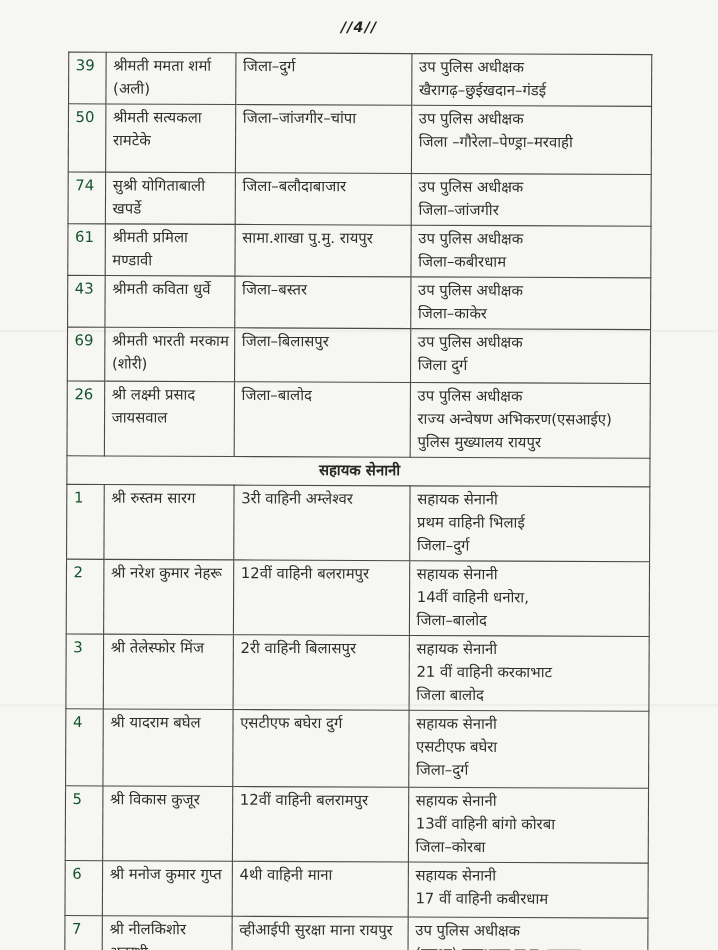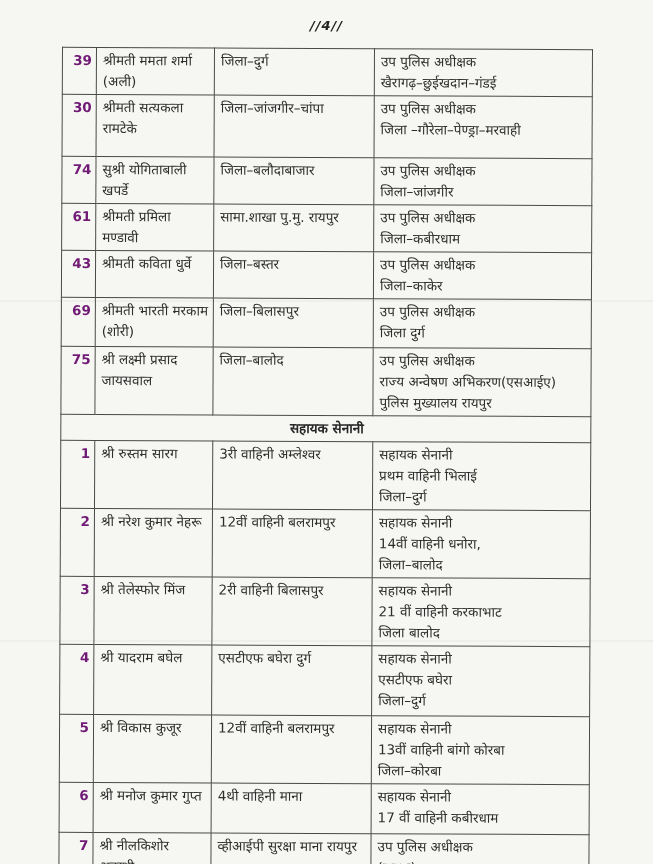--- a/index.html
+++ b/index.html
@@ -50,24 +50,23 @@
     border: 1.4px solid #4a4a46;
     vertical-align: top;
     padding: 2px 4px 2px 6px;
     font-size: 13.5px;
     line-height: 21px;
     white-space: pre-line;
     overflow: hidden;
   }
   td.sno {
     font-size: 13px;
-    font-weight: 700;
+    font-weight: 400;
     padding-left: 4px;
-    color: #701a75;
-    text-align: right;
+    color: #14532d;
   }
   td.section {
     text-align: center;
     font-weight: 600;
     font-size: 15px;
     padding: 1px 0;
     line-height: 20px;
     color: #262626;
   }
   
@@ -99,21 +98,21 @@
     <tbody>
       <tr style="height:45px">
         <td class="sno">39</td>
         <td class="name">श्रीमती ममता शर्मा
 (अली)</td>
         <td class="from">जिला–दुर्ग</td>
         <td class="to">उप पुलिस अधीक्षक
 खैरागढ़–छुईखदान–गंडई</td>
       </tr>
       <tr style="height:62px">
-        <td class="sno">30</td>
+        <td class="sno">50</td>
         <td class="name">श्रीमती सत्यकला
 रामटेके</td>
         <td class="from">जिला–जांजगीर–चांपा</td>
         <td class="to">उप पुलिस अधीक्षक
 जिला –गौरेला–पेण्ड्रा–मरवाही</td>
       </tr>
       <tr style="height:47px">
         <td class="sno">74</td>
         <td class="name">सुश्री योगिताबाली
 खपर्डे</td>
@@ -138,21 +137,21 @@
       </tr>
       <tr style="height:49px">
         <td class="sno">69</td>
         <td class="name">श्रीमती भारती मरकाम
 (शोरी)</td>
         <td class="from">जिला–बिलासपुर</td>
         <td class="to">उप पुलिस अधीक्षक
 जिला दुर्ग</td>
       </tr>
       <tr style="height:58px">
-        <td class="sno">75</td>
+        <td class="sno">26</td>
         <td class="name">श्री लक्ष्मी प्रसाद
 जायसवाल</td>
         <td class="from">जिला–बालोद</td>
         <td class="to">उप पुलिस अधीक्षक
 राज्य अन्वेषण अभिकरण(एसआईए)
 पुलिस मुख्यालय रायपुर</td>
       </tr>
       <tr style="height:22px">
         <td class="section" colspan="4">सहायक सेनानी</td>
       </tr>

